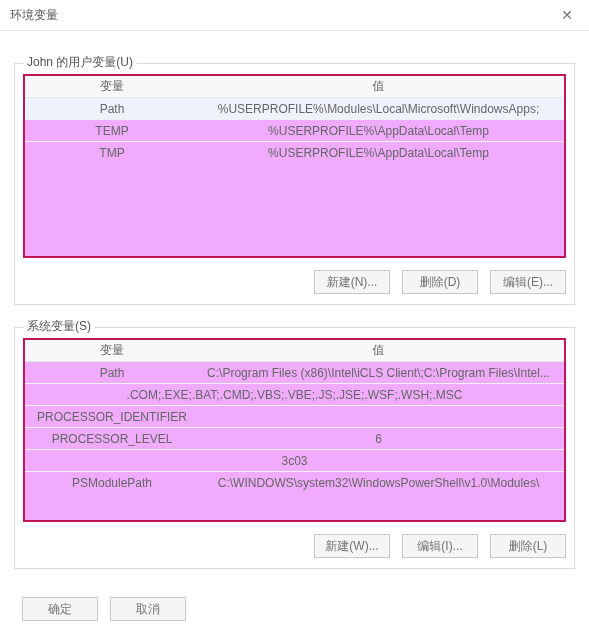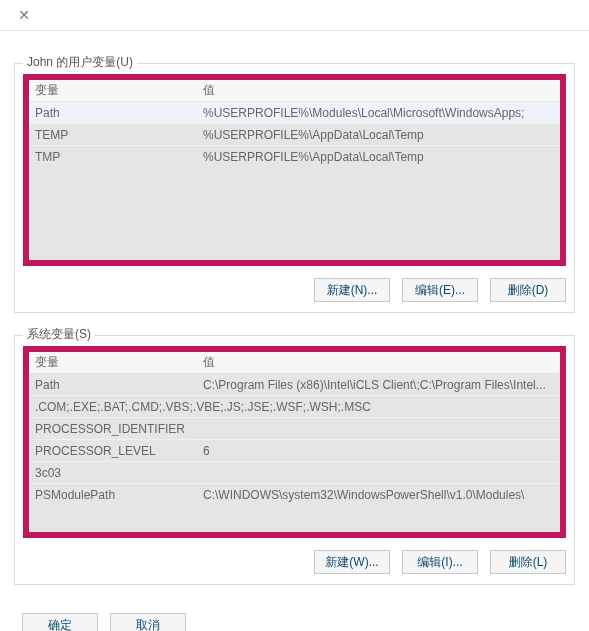--- a/index.html
+++ b/index.html
@@ -46,22 +46,23 @@
   .group-caption {
     position: absolute;
     top: -10px;
     left: 8px;
     background: #fff;
     padding: 0 4px;
     color: #555;
     text-align: center;
   }
   .grid {
-    border: 6px solid #be185d;
-    background: #e5e5e5;
+    border: 2px solid #be185d;
+    background: #f0abfc;
+    text-align: center;
   }
   .grid-header, .grid-row {
     display: flex;
     align-items: center;
     min-height: 22px;
     padding: 2px 6px;
     box-sizing: border-box;
     border-bottom: 1px solid #f0f0f0;
   }
   .grid-header {
@@ -98,36 +99,37 @@
     justify-content: flex-end;
     gap: 12px;
     margin-top: 12px;
   }
   button.win {
     min-width: 76px;
     height: 24px;
     padding: 0 10px;
     font-family: inherit;
     font-size: 12px;
-    color: #0c4a6e;
+    color: #737373;
     background: #f5f5f5;
     border: 1px solid #c9c9c9;
     cursor: pointer;
   }
   .dialog-btns {
     display: flex;
     justify-content: flex-start;
     gap: 12px;
     padding: 14px 22px 0 22px;
   }
 </style>
 </head>
 <body>
 
 <div class="titlebar">
+  <span class="title">环境变量</span>
   <span class="close">✕</span>
 </div>
 
 <div class="client">
 
   <div class="group">
     <div class="group-caption">John 的用户变量(U)</div>
 
     <div class="grid" id="user-grid">
       <div class="grid-header">
@@ -145,22 +147,22 @@
           </div>
           <div class="grid-row">
             <div class="col-var">TMP</div>
             <div class="col-val">%USERPROFILE%\AppData\Local\Temp</div>
           </div>
         </div>
     </div>
 
     <div class="btn-row">
       <button class="win">新建(N)...</button>
+      <button class="win">删除(D)</button>
       <button class="win">编辑(E)...</button>
-      <button class="win">删除(D)</button>
     </div>
   </div>
 
   <div class="group">
     <div class="group-caption">系统变量(S)</div>
 
     <div class="grid" id="sys-grid">
       <div class="grid-header">
         <div class="col-var">变量</div>
         <div class="col-val">值</div>

